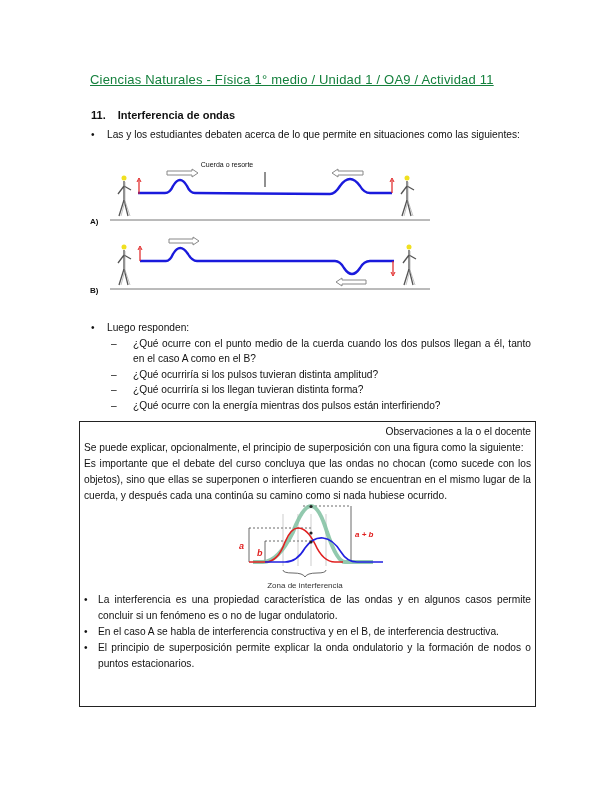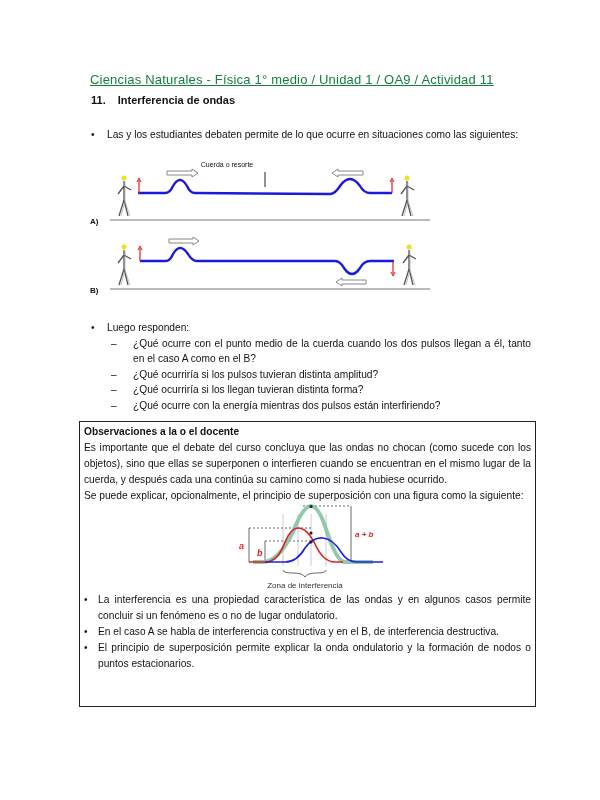--- a/index.html
+++ b/index.html
@@ -1,51 +1,51 @@
 <!DOCTYPE html>
 <html><head>
 <meta charset="utf-8">
 <style>
   html, body { margin: 0; padding: 0; background: #ffffff; }
   body { width: 600px; height: 800px; position: relative; overflow: hidden;
          font-family: "Liberation Sans", sans-serif; color: #111; }
   .header { position: absolute; left: 90px; top: 72px; font-size: 13px; color: #15803d; letter-spacing: 0.2px; text-decoration: underline; }
-  .section-title { position: absolute; left: 91px; top: 94px; font-size: 11px; font-weight: bold; color: #111; }
+  .section-title { position: absolute; left: 91px; top: 109px; font-size: 11px; font-weight: bold; color: #111; }
   .section-title .num { margin-right: 12px; }
   .bullet-block { position: absolute; left: 91px; width: 440px; font-size: 10.2px; line-height: 15.5px; }
   .bullet { display: flex; }
   .bullet .dot { width: 16px; flex: none; }
   .bullet .txt { flex: 1; text-align: justify; }
   .sub { display: flex; margin-left: 16px; }
   .sub .dash { width: 26px; flex: none; text-align: left; padding-left: 4px; box-sizing: border-box; }
   .sub .txt { flex: 1; text-align: justify; }
   #fig1 { position: absolute; left: 80px; top: 160px; }
   .obs-box { position: absolute; left: 79px; top: 421px; width: 457px; height: 286px;
              border: 1px solid #222; box-sizing: border-box; padding: 2px 4px 0 4px;
              font-size: 10.2px; line-height: 16px; }
-  .obs-title { font-weight: bold; }
+  .obs-title { font-weight: normal; text-align: right; }
   .obs-p { text-align: justify; }
   #fig2 { display: block; margin: 0 auto; }
   .obs-bullet { display: flex; }
   .obs-bullet .dot { width: 14px; flex: none; }
   .obs-bullet .txt { flex: 1; text-align: justify; }
 </style>
 </head>
 <body>
 
 <div class="header">Ciencias Naturales - Física 1° medio / Unidad 1 / OA9 / Actividad 11</div>
 
 <div class="section-title">
   <span class="num">11.</span><span>Interferencia de ondas</span>
 </div>
 
 <div class="bullet-block" style="top:127px;">
   <div class="bullet">
     <span class="dot">•</span>
-    <span class="txt">Las y los estudiantes debaten permite de lo que ocurre en situaciones como las siguientes:</span>
+    <span class="txt">Las y los estudiantes debaten acerca de lo que permite en situaciones como las siguientes:</span>
   </div>
 </div>
 
 <svg id="fig1" width="360" height="140" viewBox="0 0 360 140">
   <defs>
     <g id="person">
       <circle cx="0" cy="0" r="2.5" fill="#f0e020"></circle>
       <path d="M0 3 L0 22 M0 8 L-6 16 M0 8 L7 12 M0 22 L-5 38 M0 22 L4 38" stroke="#555" stroke-width="1.3" fill="none"></path>
       <path d="M1 4 L1 23 M1 23 L-3 38 M1 23 L6 38" stroke="#999" stroke-width="0.6" fill="none"></path>
     </g>
@@ -100,22 +100,22 @@
       <span class="txt">¿Qué ocurriría si los llegan tuvieran distinta forma?</span>
     </div>
   <div class="sub">
       <span class="dash">–</span>
       <span class="txt">¿Qué ocurre con la energía mientras dos pulsos están interfiriendo?</span>
     </div>
 </div>
 
 <div class="obs-box">
   <div class="obs-title">Observaciones a la o el docente</div>
+  <div class="obs-p">Se puede explicar, opcionalmente, el principio de superposición con una figura como la siguiente:</div>
   <div class="obs-p">Es importante que el debate del curso concluya que las ondas no chocan (como sucede con los objetos), sino que ellas se superponen o interfieren cuando se encuentran en el mismo lugar de la cuerda, y después cada una continúa su camino como si nada hubiese ocurrido.</div>
-  <div class="obs-p">Se puede explicar, opcionalmente, el principio de superposición con una figura como la siguiente:</div>
 
   <svg id="fig2" width="170" height="88" viewBox="0 0 170 88">
 
     <path d="M26 24 L90 24 M42 37 L90 37 M80 2 L128 2" stroke="#444" stroke-width="0.8" stroke-dasharray="2,2" fill="none"></path>
     <path d="M60 10 L60 62 M75 10 L75 62 M88 10 L88 62 M103 10 L103 62" stroke="#999" stroke-width="0.5" fill="none"></path>
 
     <path d="M26 24 L26 58" stroke="#444" stroke-width="0.8"></path>
     <path d="M42 37 L42 58" stroke="#444" stroke-width="0.8"></path>
     <path d="M128 2 L128 58" stroke="#444" stroke-width="0.8"></path>
 

